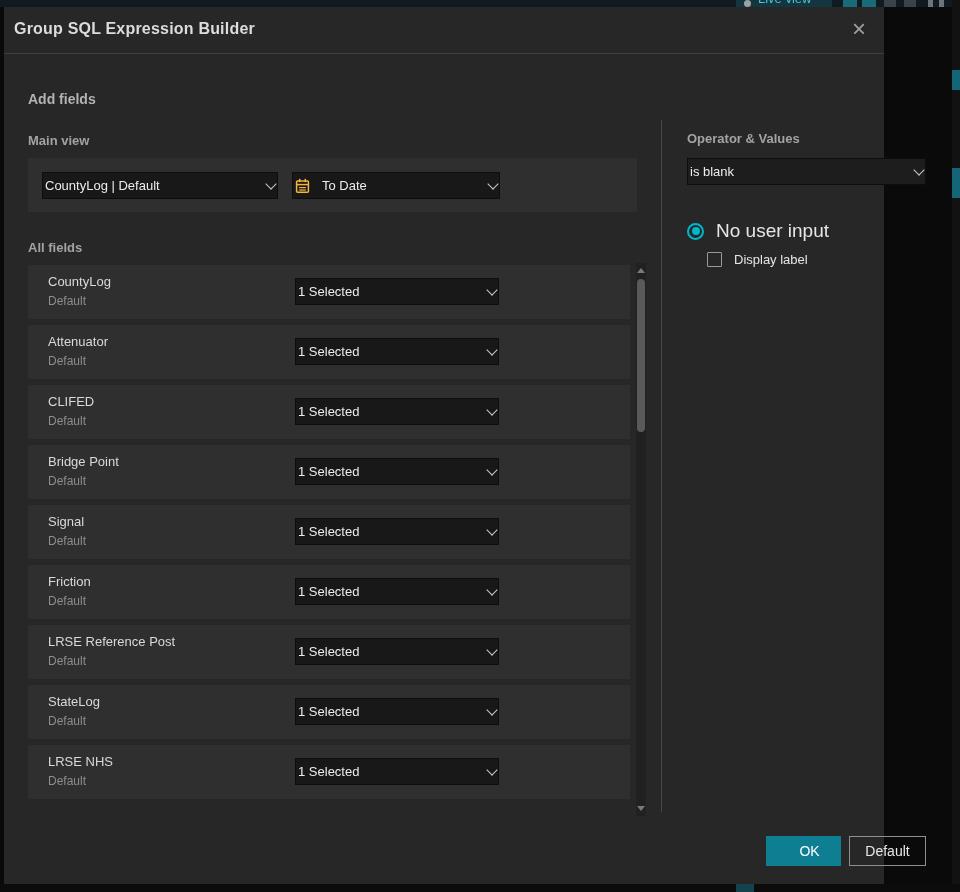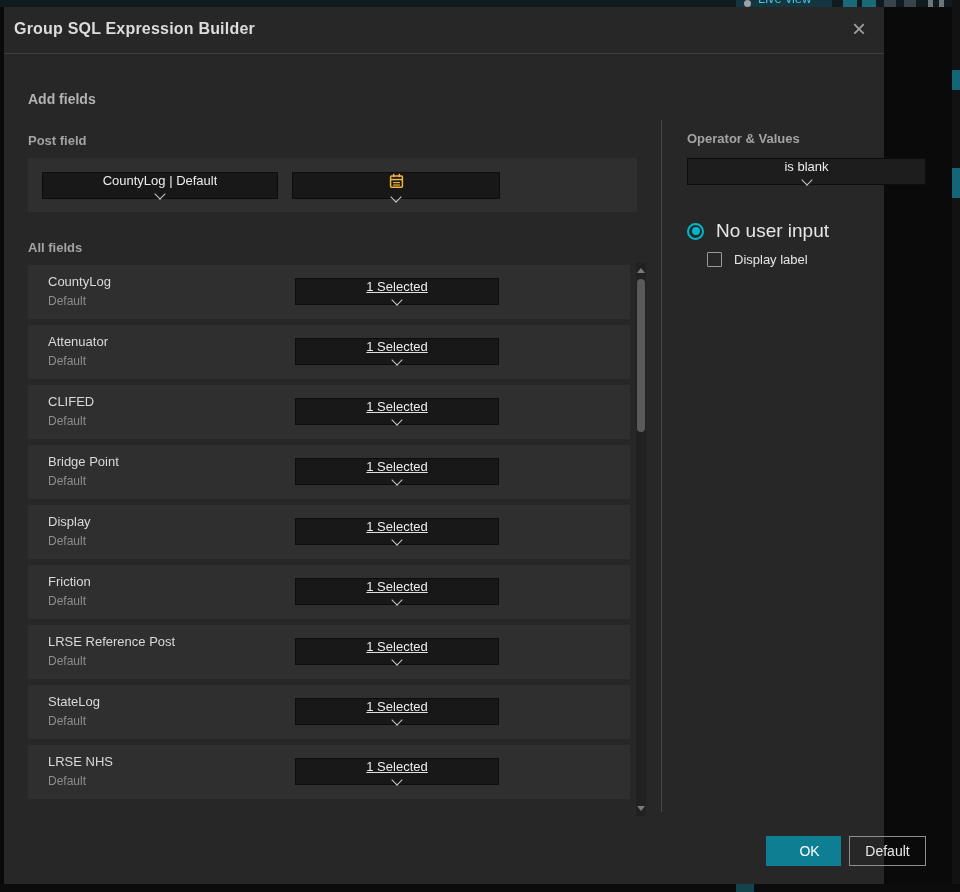--- a/index.html
+++ b/index.html
@@ -24,37 +24,37 @@
   .title{position:absolute; left:10px; top:13px; font-size:16px; font-weight:700; color:#dcdcdc; letter-spacing:.2px;}
   .close-btn{position:absolute; top:8px; right:12px; width:26px; height:28px; display:flex; align-items:center; justify-content:center;
              color:#9f9f9f; font-size:24px; font-weight:300; cursor:pointer; line-height:1;}
   .divider-h{position:absolute; left:0; top:46px; width:100%; height:1px; background:#3f3f3f;}
 
   .section-label{position:absolute; font-weight:700; color:#a3a3a3; font-size:13px;}
   .heading-label{position:absolute; font-weight:700; color:#b3b3b3; font-size:14px;}
 
   
   .dd{position:absolute; background:#181818; border:1px solid #0d0d0d; box-sizing:border-box;
-      display:flex; align-items:center; padding:0 22px; gap:4px; cursor:pointer;flex-direction:column;}
+      display:flex; align-items:center; padding:0 2px; gap:12px; cursor:pointer;}
   .dd .dd-label{flex:1; font-size:13px; color:#ececec; white-space:nowrap; overflow:hidden;}
   .chev{width:7px; height:7px; border-right:1.6px solid #c9c9c9; border-bottom:1.6px solid #c9c9c9;
         transform:rotate(45deg); margin-top:-4px; flex:0 0 auto;}
 
   
   .main-panel{position:absolute; left:24px; top:151px; width:609px; height:54px; background:#2f2f2f;}
   .dd-mainfield{left:14px; top:14px; width:236px; height:27px;align-items:center;}
   .dd-maintype{left:264px; top:14px; width:208px; height:27px;align-items:center;}
   .cal-icon{flex:0 0 auto; display:block;}
 
   
   .fields-list{position:absolute; left:24px; top:258px; width:602px;}
   .field-row{position:relative; width:602px; height:54px; background:#2f2f2f; margin-bottom:6px;}
   .row-name{position:absolute; left:20px; top:9px; font-size:13px; color:#d9d9d9;}
   .row-sub{position:absolute; left:20px; top:29px; font-size:12px; color:#8d8d8d;}
-  .dd-row{left:267px; top:13px; width:204px; height:27px;text-decoration:underline;}
+  .dd-row{left:267px; top:13px; width:204px; height:27px;}
 
   
   .scrollbar{position:absolute; left:632px; top:256px; width:10px; height:553px; background:#212121;}
   .scroll-thumb{position:absolute; left:1px; top:16px; width:8px; height:153px; background:#5a5a5a; border-radius:4px; cursor:pointer;}
   .scroll-up{position:absolute; left:1px; top:5px; width:0; height:0;
              border-left:4px solid transparent; border-right:4px solid transparent; border-bottom:5px solid #7a7a7a; cursor:pointer;}
   .scroll-down{position:absolute; left:1px; bottom:5px; width:0; height:0;
              border-left:4px solid transparent; border-right:4px solid transparent; border-top:5px solid #7a7a7a; cursor:pointer;}
 
   .divider-v{position:absolute; left:657px; top:113px; width:1px; height:692px; background:#474747;}
@@ -105,21 +105,21 @@
   <div class="dialog">
 
     <div class="title-bar">
       <span class="title">Group SQL Expression Builder</span>
       <span class="close-btn">×</span>
     </div>
     <div class="divider-h"></div>
 
     <span class="heading-label" style="left:24px; top:84px;">Add fields</span>
 
-    <span class="section-label" style="left:24px; top:126px;">Post field</span>
+    <span class="section-label" style="left:24px; top:126px;">Main view</span>
     <div class="main-panel">
       <div class="dd dd-mainfield">
         <span class="dd-label">CountyLog | Default</span>
         <span class="chev"></span>
       </div>
       <div class="dd dd-maintype">
         <svg class="cal-icon" width="15" height="16" viewBox="0 0 16 17">
           <rect x="1.7" y="3.2" width="12.6" height="12" rx="1" fill="none" stroke="#f2b53d" stroke-width="1.6"></rect>
           <line x1="1.7" y1="7" x2="14.3" y2="7" stroke="#f2b53d" stroke-width="1.6"></line>
           <line x1="5" y1="0.8" x2="5" y2="4.4" stroke="#f2b53d" stroke-width="1.6"></line>
@@ -164,21 +164,21 @@
       <div class="field-row">
         <span class="row-name">Bridge Point</span>
         <span class="row-sub">Default</span>
         <div class="dd dd-row">
           <span class="dd-label">1 Selected</span>
           <span class="chev"></span>
         </div>
       </div>
 
       <div class="field-row">
-        <span class="row-name">Display</span>
+        <span class="row-name">Signal</span>
         <span class="row-sub">Default</span>
         <div class="dd dd-row">
           <span class="dd-label">1 Selected</span>
           <span class="chev"></span>
         </div>
       </div>
 
       <div class="field-row">
         <span class="row-name">Friction</span>
         <span class="row-sub">Default</span>

